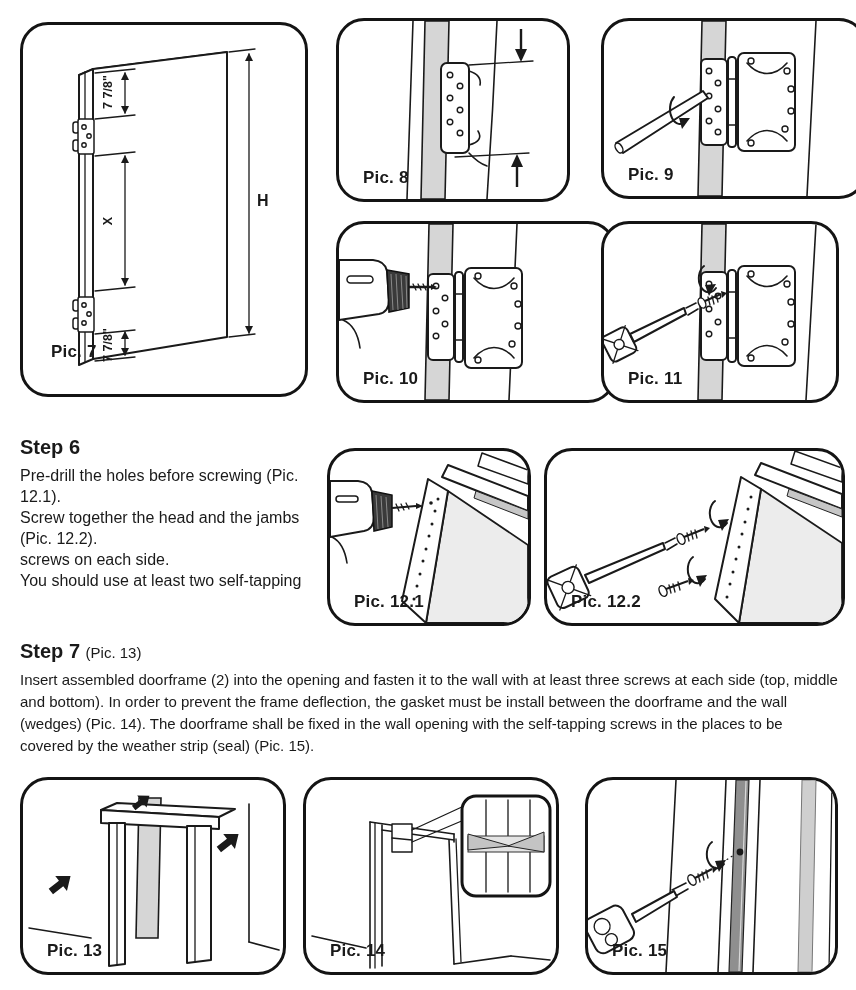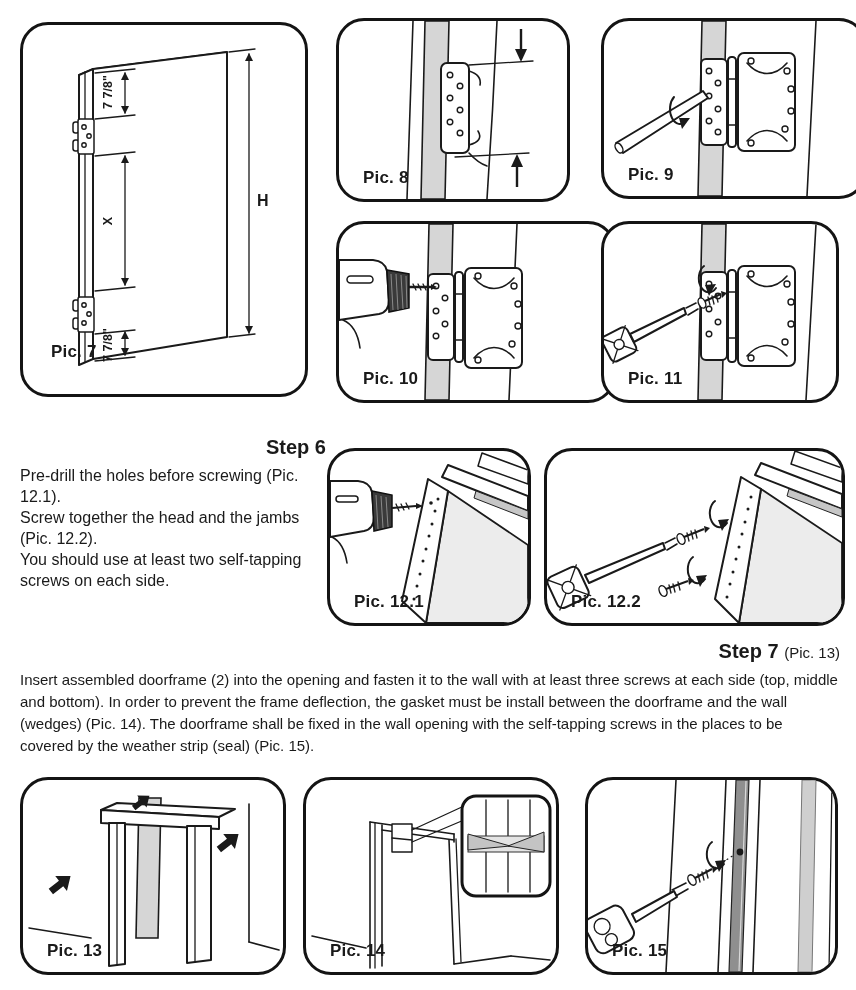--- a/index.html
+++ b/index.html
@@ -2,21 +2,21 @@
 <html><head>
 <meta charset="utf-8">
 <style>
   html,body{margin:0;padding:0;background:#ffffff;}
   .page{position:relative;width:856px;height:990px;background:#ffffff;
         font-family:"Liberation Sans",sans-serif;color:#1a1a1a;overflow:hidden;}
   .panel{position:absolute;background:#fff;border:3px solid #141414;border-radius:28px;box-sizing:border-box;overflow:hidden;}
   .panel svg{position:absolute;left:0;top:0;}
   .plabel{position:absolute;left:24px;bottom:11px;font-size:17px;font-weight:700;letter-spacing:.2px;text-align:center;}
   .step{position:absolute;}
-  .step h2{margin:0 0 6px 0;font-size:20px;font-weight:700;text-align:right;}
+  .step h2{margin:0 0 6px 0;font-size:20px;font-weight:700;}
   .step .ref{font-size:15px;font-weight:400;}
   .bline{font-size:16px;line-height:21px;}
   .bodytext{margin:0;font-size:15px;line-height:22px;}
   
   svg .ln{fill:none;stroke:#1a1a1a;stroke-width:2;stroke-linecap:round;stroke-linejoin:round;}
   svg .ln16{fill:none;stroke:#1a1a1a;stroke-width:1.6;stroke-linecap:round;}
   svg .thin{fill:none;stroke:#1a1a1a;stroke-width:1.3;stroke-linecap:round;}
   svg .fw{fill:#ffffff;stroke:#1a1a1a;stroke-width:2;stroke-linejoin:round;}
   svg .fw15{fill:#ffffff;stroke:#1a1a1a;stroke-width:1.5;stroke-linejoin:round;}
   svg .fg{fill:#d6d6d6;stroke:#1a1a1a;stroke-width:1.6;}
@@ -236,22 +236,22 @@
       </g>
     </svg>
     <div class="plabel">Pic. 11</div>
   </section>
 
   <div class="step" style="left:20px;top:436px;width:306px">
     <h2>Step 6</h2>
     <div class="bline">Pre-drill the holes before screwing (Pic. 12.1).</div>
     <div class="bline">Screw together the head and the jambs</div>
     <div class="bline">(Pic. 12.2).</div>
+    <div class="bline">screws on each side.</div>
     <div class="bline">You should use at least two self-tapping</div>
-    <div class="bline">screws on each side.</div>
   </div>
 
   <section class="panel" style="left:327px;top:448px;width:204px;height:178px">
     <svg width="198" height="172" viewBox="0 0 198 172">
       <g>
         <polygon class="fw15" points="152,2 198,19 198,33 148,15"></polygon>
         <polygon class="fw" points="118,14 198,45 198,60 112,26"></polygon>
         <polygon class="gray" points="146,40 198,60 198,68 144,47"></polygon>
       </g>
       <g>

